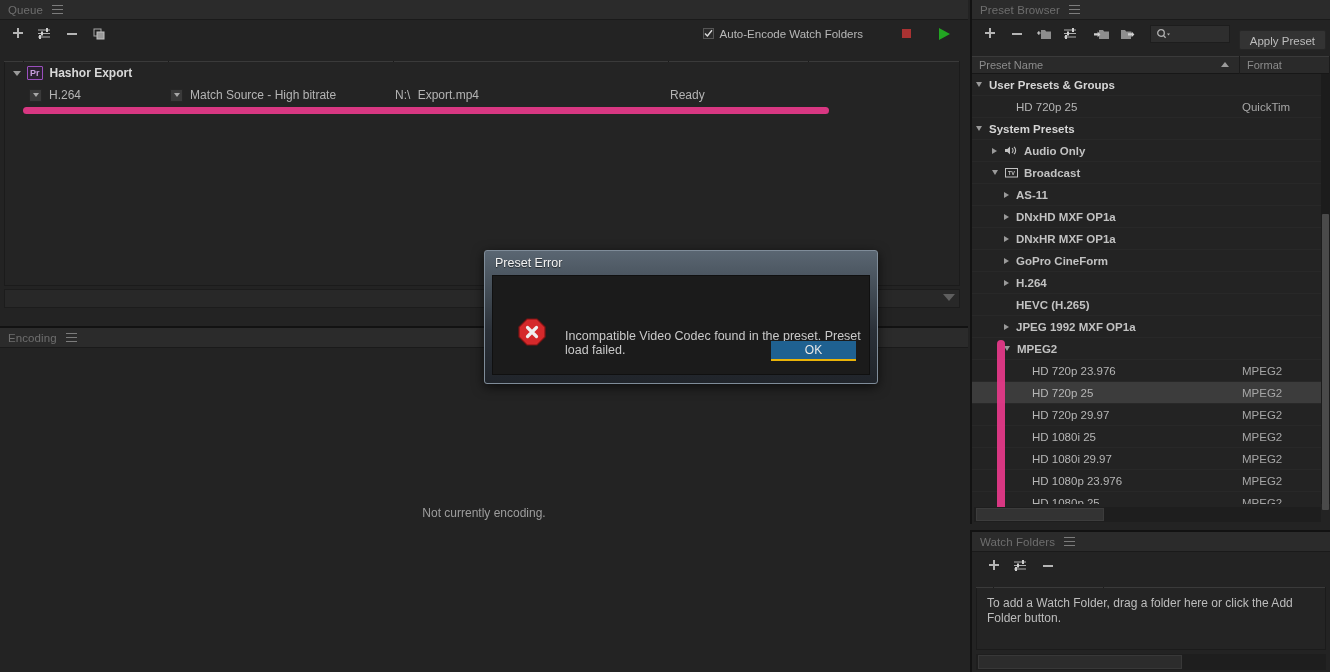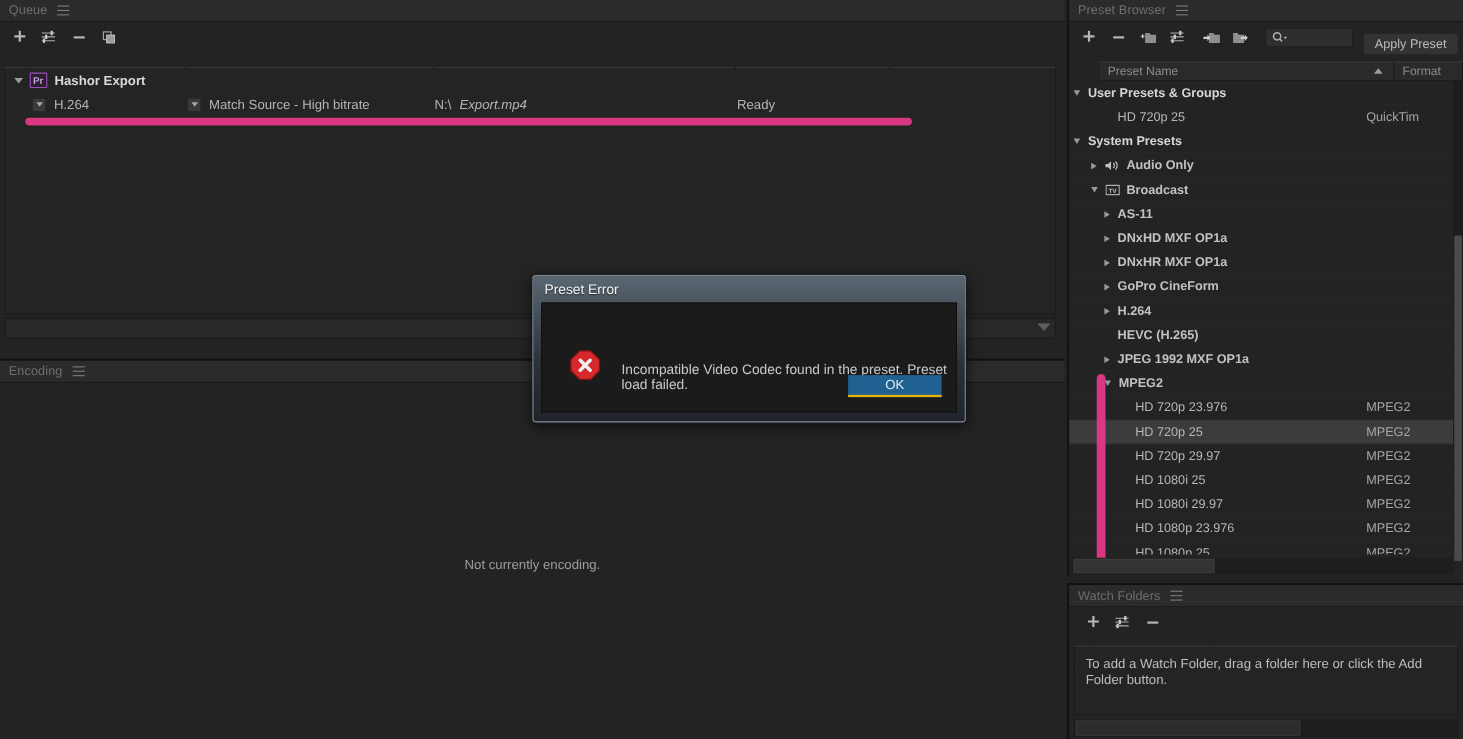--- a/index.html
+++ b/index.html
@@ -159,20 +159,40 @@
             <rect x="2" y="6" width="10" height="2" fill="#b5b5b5"></rect>
           </svg>
       </span>
       <span class="tbtn">
         <svg width="14" height="14" viewBox="0 0 14 14">
           <rect x="2" y="2" width="7" height="7" fill="none" stroke="#a8a8a8"></rect>
           <rect x="5" y="5" width="7" height="7" fill="#9a9a9a" stroke="#c2c2c2"></rect>
         </svg>
       </span>
 
+      <div style="margin-left:auto;display:flex;align-items:center;gap:0;padding-right:14px;">
+        <span style="width:11px;height:11px;background:#2a2a2a;border:1px solid #555;display:inline-flex;align-items:center;justify-content:center;margin-right:6px;">
+          <svg width="9" height="9" viewBox="0 0 9 9">
+              <path d="M1 4.6 L3.4 7 L8 1.2" stroke="#dcdcdc" stroke-width="1.4" fill="none"></path>
+            </svg>
+        </span>
+        <span style="font-size:11.5px;color:#b8b8b8;">Auto-Encode Watch Folders</span>
+        <span style="width:33px;"></span>
+        <span style="width:20px;display:flex;justify-content:center;">
+          <svg width="11" height="11" viewBox="0 0 11 11">
+              <rect x="1" y="1" width="9" height="9" fill="#a93232"></rect>
+            </svg>
+        </span>
+        <span style="width:18px;"></span>
+        <span style="width:20px;display:flex;justify-content:center;">
+          <svg width="14" height="14" viewBox="0 0 14 14">
+              <path d="M2 1 L13 7 L2 13 Z" fill="#22a522"></path>
+            </svg>
+        </span>
+      </div>
     </div>
 
     <div class="colhead" style="position:absolute;left:4px;right:8px;top:61px;">
       <div class="c" style="width:20px;padding-left:0"></div>
       <div class="c" style="width:145px">Format</div>
       <div class="c" style="width:225px">Preset</div>
       <div class="c" style="width:275px">Output File</div>
       <div class="c" style="width:140px">Status</div>
       <div class="c" style="flex:1"></div>
     </div>
@@ -192,21 +212,21 @@
           <span>H.264</span>
         </span>
         <span class="q-pre">
           <span class="ddbox">
               <span class="dt"></span>
             </span>
           <span>Match Source - High bitrate</span>
         </span>
         <span class="q-out">
           <span>N:\</span>
-          <span style="margin-left:4px;font-style:italic;">Export.mp4</span>
+          <span style="margin-left:4px;">Export.mp4</span>
         </span>
         <span class="q-sta">Ready</span>
       </div>
 
       <div class="marker" style="left:18px;top:45px;width:806px;height:7px;"></div>
     </div>
 
     <div class="qscrollbar">
       <div class="qscroll-arrow"></div>
     </div>
@@ -279,21 +299,21 @@
         <svg width="15" height="12" viewBox="0 0 15 12">
           <circle cx="5" cy="5" r="3.3" fill="none" stroke="#b2b2b2" stroke-width="1.3"></circle>
           <line x1="7.4" y1="7.4" x2="9.6" y2="9.8" stroke="#b2b2b2" stroke-width="1.3"></line>
           <path d="M11 5.5 L14 5.5 L12.5 7.6 Z" fill="#b2b2b2"></path>
         </svg>
       </span>
     </div>
 
     <div class="applybtn">Apply Preset</div>
 
-    <div class="colhead" style="position:absolute;left:0;right:0;top:56px;margin-left:28px;">
+    <div class="colhead" style="position:absolute;left:0;right:0;top:56px;">
       <div class="c" style="width:268px;position:relative;">
         <span>Preset Name</span>
         <span style="position:absolute;right:10px;top:6px;width:0;height:0;border-left:4px solid transparent;border-right:4px solid transparent;border-bottom:5px solid #9b9b9b;"></span>
       </div>
       <div class="c" style="flex:1">Format</div>
     </div>
 
     <div id="preset-list">
         <div class="prow hdr">
           <div class="name ind0">

